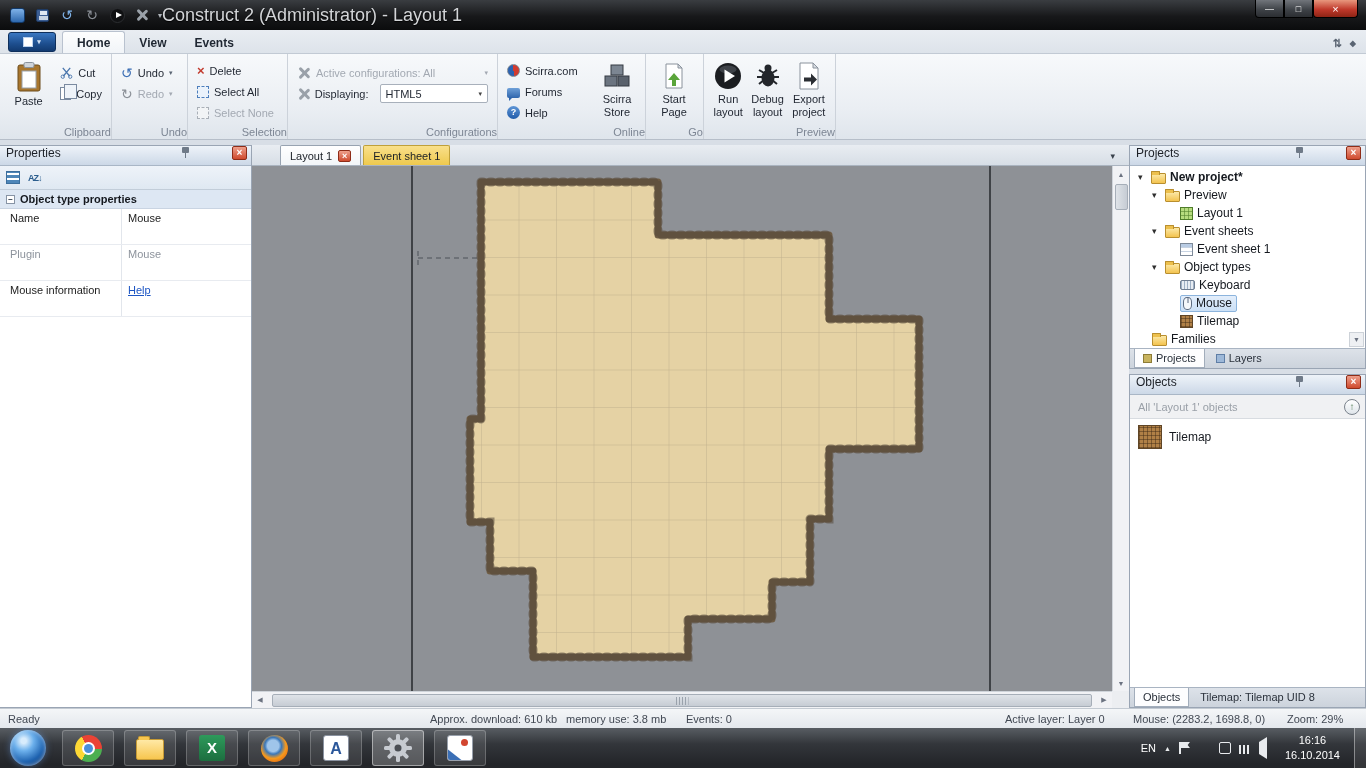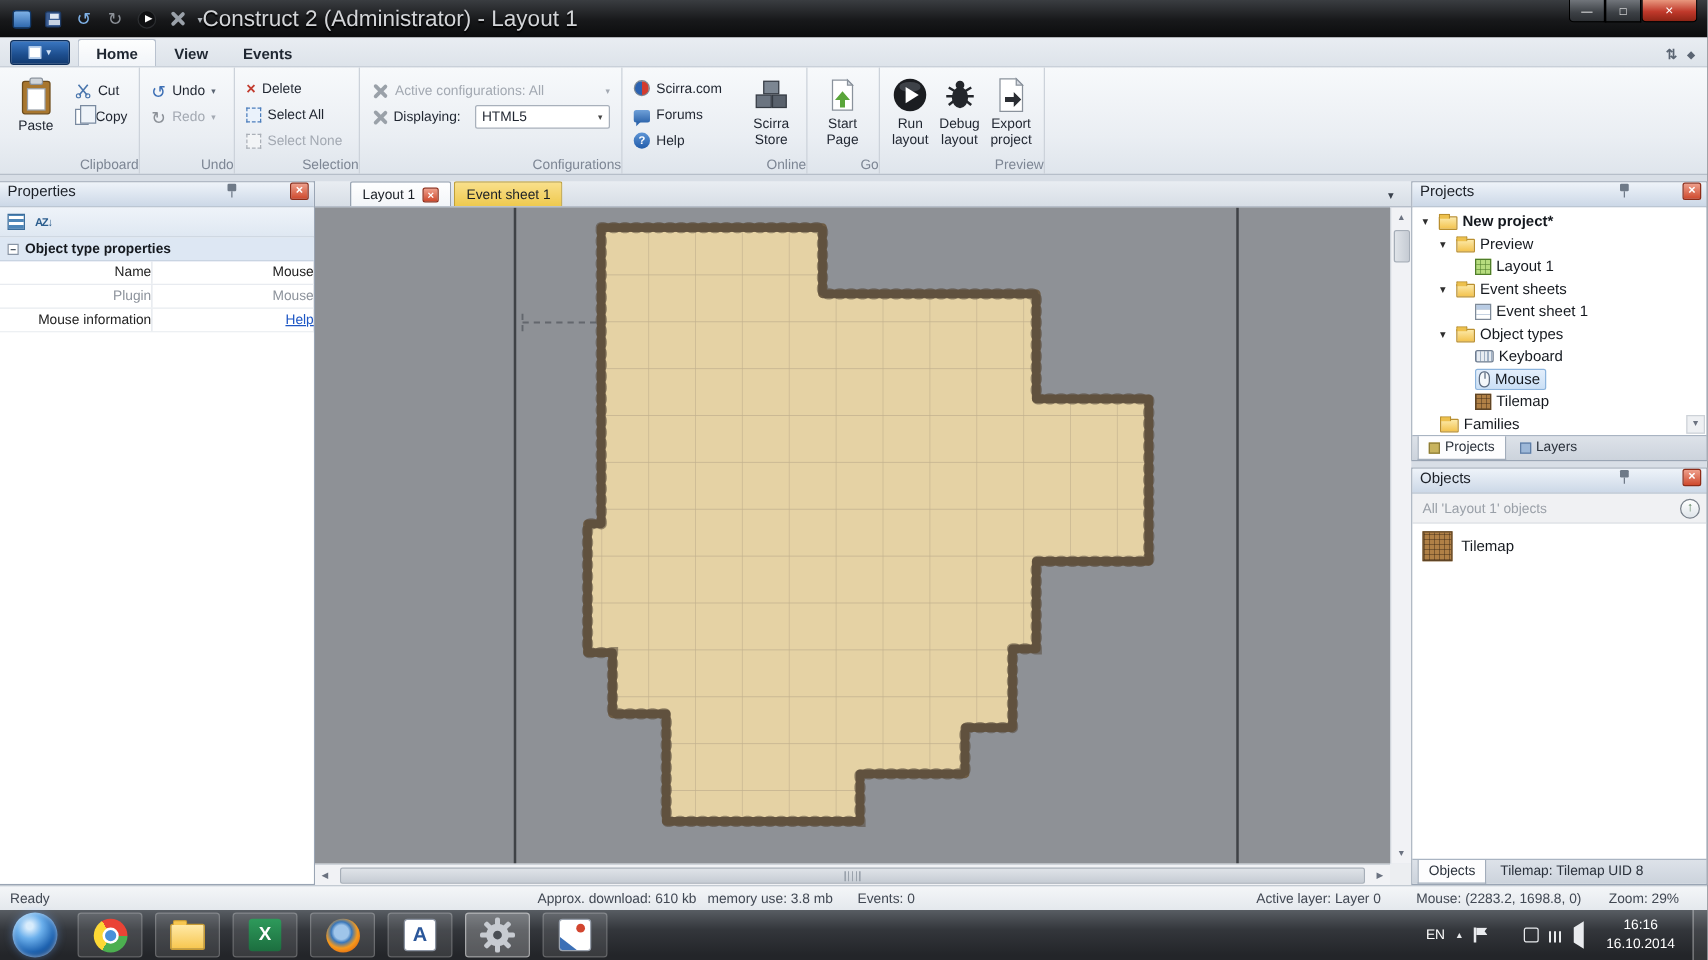--- a/index.html
+++ b/index.html
@@ -79,21 +79,21 @@
   .pclose{width:15px;height:14px;background:linear-gradient(#ee9f8b,#cf4a2e);border:1px solid #8e2c18;border-radius:2px;
     color:#fff;font-size:10px;line-height:12px;text-align:center;font-weight:bold;}
 
   
   .properties{width:252px;margin-left:0;height:563px;border-left:none;}
   .ptoolbar{height:24px;flex:0 0 24px;background:linear-gradient(#eef3f9,#dfe8f2);border-bottom:1px solid #c2cdd9;display:flex;align-items:center;gap:8px;padding:0 6px;}
   .ic-cat{width:14px;height:13px;background:repeating-linear-gradient(0deg,#4e86b8 0 3px,#fff 3px 5px);border:1px solid #3c6e9c;}
   .ic-sort{font-size:9px;color:#2c5e8e;font-weight:bold;letter-spacing:-1px;}
   .psection{height:19px;background:#dde7f3;display:flex;align-items:center;font-weight:bold;color:#14181e;border-bottom:1px solid #c9d4e2;padding-left:6px;gap:5px;font-size:11px;}
   .expbox{width:9px;height:9px;border:1px solid #8794a5;background:#fff;font-size:8px;line-height:7px;text-align:center;color:#33404f;}
-  .prow{height:19px;display:flex;border-bottom:1px solid #e8ebf0;font-size:11px;text-align:right;}
+  .prow{height:36px;display:flex;border-bottom:1px solid #e8ebf0;font-size:11px;}
   .pkey{width:122px;padding:3px 0 0 10px;border-right:1px solid #e2e6ec;}
   .pval{flex:1;padding:3px 0 0 6px;}
   .gray{color:#8d939c;}
   .link{color:#1d56c4;text-decoration:underline;}
   .pfill{flex:1;background:#fff;}
 
   
   .editor{position:relative;width:877px;height:563px;margin-left:0;}
   .etabs{height:21px;background:linear-gradient(#e9edf2,#d7dee6);border-bottom:1px solid #aab4c0;display:flex;align-items:flex-end;padding-left:28px;position:relative;}
   .etab{height:20px;display:flex;align-items:center;gap:6px;padding:0 9px;font-size:11px;border:1px solid #98a3b1;border-bottom:none;border-radius:2px 2px 0 0;margin-right:2px;color:#1a1f26;}

